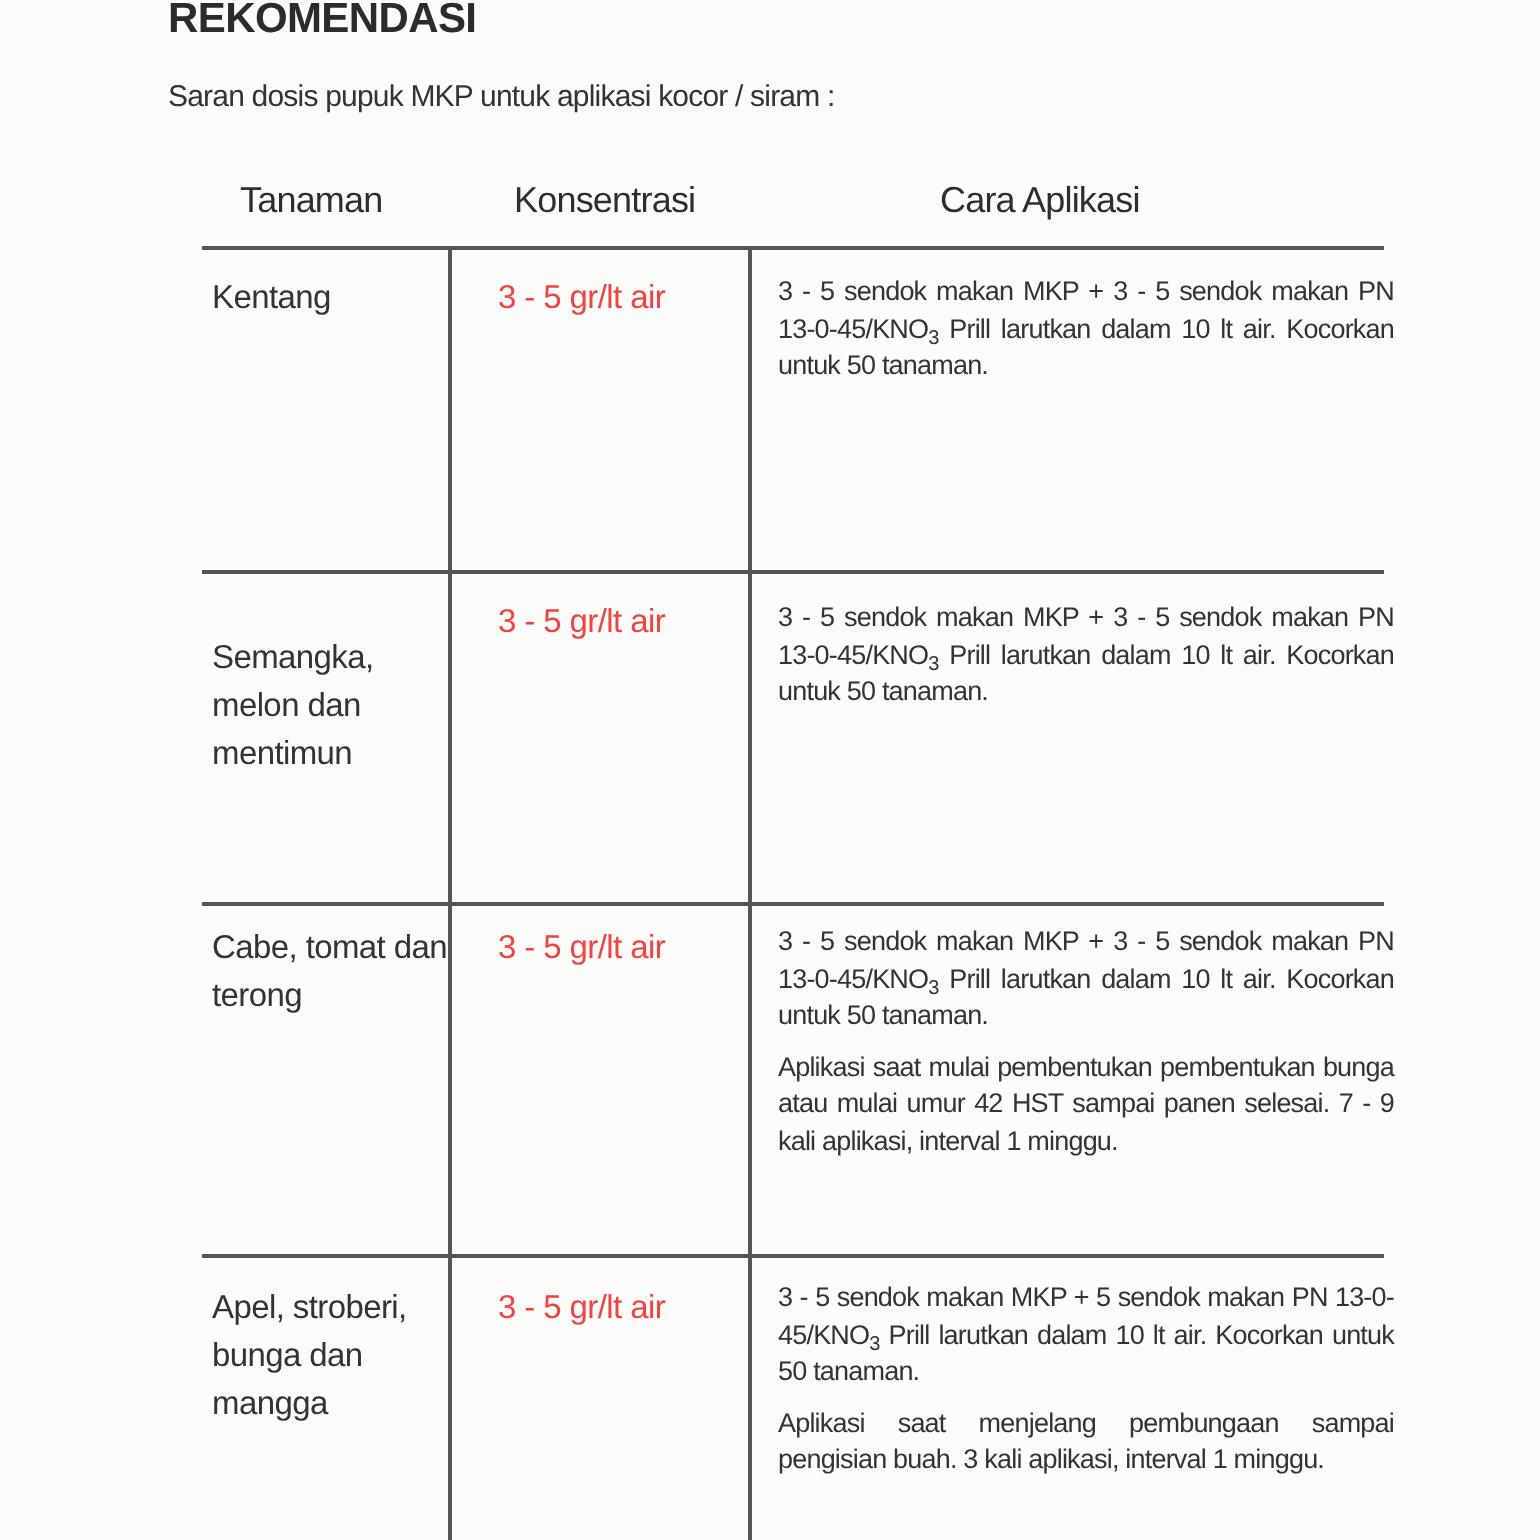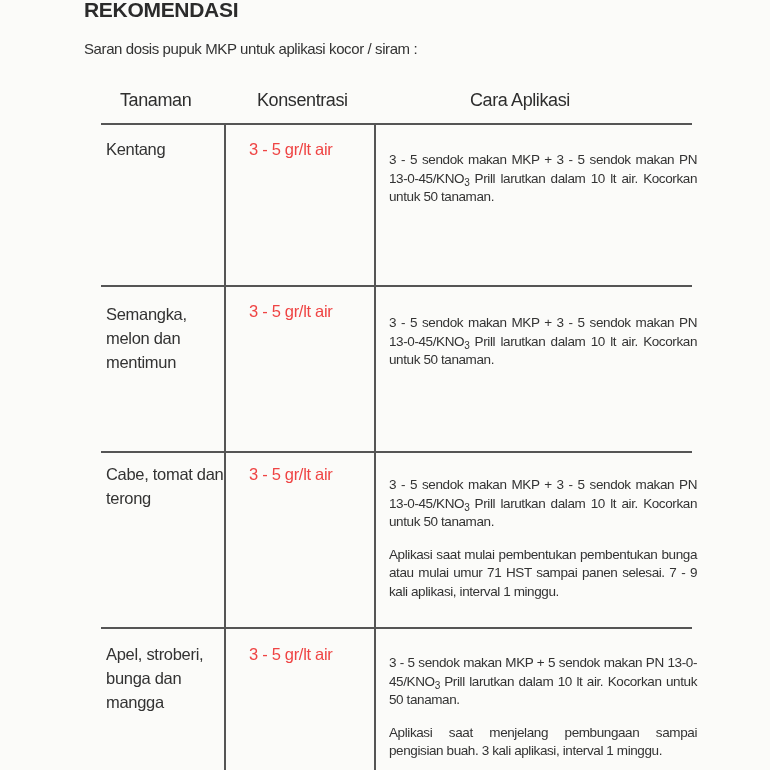--- a/index.html
+++ b/index.html
@@ -28,21 +28,21 @@
     font-size: 16.5px; line-height: 24px; letter-spacing: -0.3px; color: #333;
   }
   .cell-conc {
     position: absolute; left: 249px; width: 125px;
     font-size: 16.5px; line-height: 24px; letter-spacing: -0.3px; color: #ef4444;
   }
   .cell-app {
     position: absolute; left: 389px; width: 308px;
     font-size: 13.5px; line-height: 18.5px; letter-spacing: -0.4px; color: #333;
   }
-  .cell-app p { margin: 14px 0 7px 0; text-align: justify; text-align-last: left; }
+  .cell-app p { margin: 0 0 7px 0; text-align: justify; text-align-last: left; }
   sub { font-size: 10px; vertical-align: -3px; line-height: 0; }
 </style>
 </head>
 <body>
 
 <div class="title">REKOMENDASI</div>
 <div class="subtitle">Saran dosis pupuk MKP untuk aplikasi kocor / siram :</div>
 
 <div>
   <div class="th" style="left:120px;">Tanaman</div>
@@ -58,33 +58,33 @@
 
   <div>
     <div class="cell-plant" style="top:137px;">Kentang</div>
     <div class="cell-conc" style="top:137px;">3 - 5 gr/lt air</div>
     <div class="cell-app" style="top:137px;">
       <p><span>3 - 5 sendok makan MKP + 3 - 5 sendok makan PN 13-0-45/KNO</span><sub>3</sub><span>  Prill larutkan dalam 10 lt air. Kocorkan untuk 50 tanaman.</span></p>
     </div>
   </div>
 
   <div>
-    <div class="cell-plant" style="top:302px;">Semangka, melon dan mentimun</div>
+    <div class="cell-plant" style="top:317px;">Semangka, melon dan mentimun</div>
     <div class="cell-conc" style="top:299px;">3 - 5 gr/lt air</div>
     <div class="cell-app" style="top:300px;">
       <p><span>3 - 5 sendok makan MKP + 3 - 5 sendok makan PN 13-0-45/KNO</span><sub>3</sub><span>  Prill larutkan dalam 10 lt air. Kocorkan untuk 50 tanaman.</span></p>
     </div>
   </div>
 
   <div>
     <div class="cell-plant" style="top:462px;">Cabe, tomat dan terong</div>
     <div class="cell-conc" style="top:462px;">3 - 5 gr/lt air</div>
     <div class="cell-app" style="top:462px;">
       <p><span>3 - 5 sendok makan MKP + 3 - 5 sendok makan PN 13-0-45/KNO</span><sub>3</sub><span>  Prill larutkan dalam 10 lt air. Kocorkan untuk 50 tanaman.</span></p>
-      <p>Aplikasi saat mulai pembentukan pembentukan bunga atau mulai umur 71 HST sampai panen selesai. 7 - 9 kali aplikasi, interval 1 minggu.</p>
+      <p>Aplikasi saat mulai pembentukan pembentukan bunga atau mulai umur 42 HST sampai panen selesai. 7 - 9 kali aplikasi, interval 1 minggu.</p>
     </div>
   </div>
 
   <div>
     <div class="cell-plant" style="top:642px;">Apel, stroberi, bunga dan mangga</div>
     <div class="cell-conc" style="top:642px;">3 - 5 gr/lt air</div>
     <div class="cell-app" style="top:640px;">
       <p><span>3 - 5 sendok makan MKP  + 5 sendok makan PN 13-0-45/KNO</span><sub>3</sub><span>  Prill larutkan dalam 10 lt air. Kocorkan untuk 50 tanaman.</span></p>
       <p>Aplikasi saat menjelang pembungaan sampai pengisian buah. 3 kali aplikasi, interval 1 minggu.</p>
     </div>

